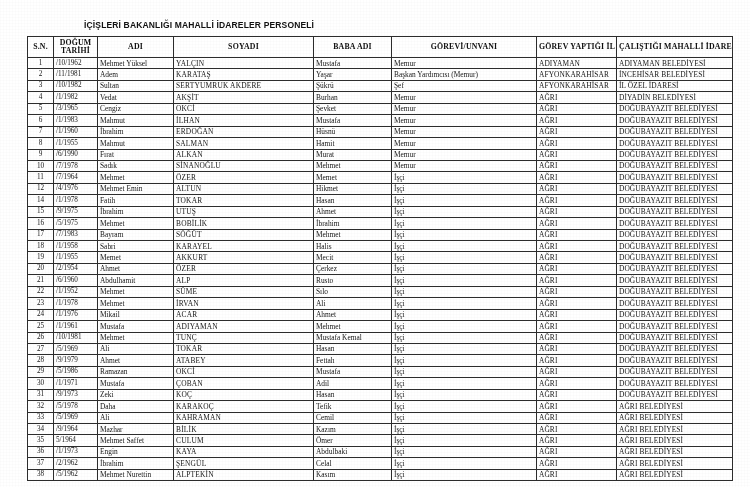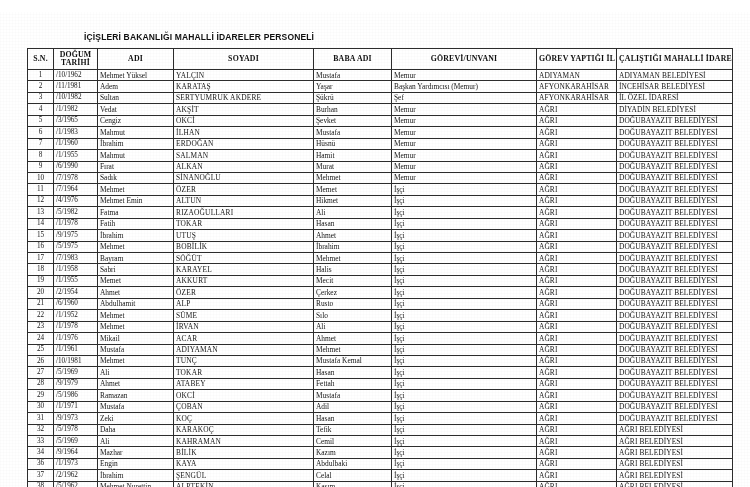--- a/index.html
+++ b/index.html
@@ -11,21 +11,21 @@
     width: 750px;
     height: 487px;
     overflow: hidden;
     font-family: "Liberation Serif", serif;
     color: #1a1a1a;
     position: relative;
     -webkit-font-smoothing: none;
   }
   #page {
     position: absolute;
-    left: 0; top: 12px;
+    left: 0; top: 0;
     width: 750px;
     height: 399px;
   }
   #doc-title {
     position: absolute;
     left: 84px;
     top: 20px;
     font-family: "Liberation Sans", sans-serif;
     font-size: 8.5px;
     font-weight: 700;
@@ -249,30 +249,20 @@
           <td class="c-sn">12</td>
           <td class="c-dob">/4/1976</td>
           <td class="c-name">Mehmet Emin</td>
           <td class="c-surname">ALTUN</td>
           <td class="c-father">Hikmet</td>
           <td class="c-title">İşçi</td>
           <td class="c-prov">AĞRI</td>
           <td class="c-admin">DOĞUBAYAZIT BELEDİYESİ</td>
         </tr>
         <tr>
-          <td class="c-sn">13</td>
-          <td class="c-dob">/5/1982</td>
-          <td class="c-name">Fatma</td>
-          <td class="c-surname">RIZAOĞULLARI</td>
-          <td class="c-father">Ali</td>
-          <td class="c-title">İşçi</td>
-          <td class="c-prov">AĞRI</td>
-          <td class="c-admin">DOĞUBAYAZIT BELEDİYESİ</td>
-        </tr>
-        <tr>
           <td class="c-sn">14</td>
           <td class="c-dob">/1/1978</td>
           <td class="c-name">Fatih</td>
           <td class="c-surname">TOKAR</td>
           <td class="c-father">Hasan</td>
           <td class="c-title">İşçi</td>
           <td class="c-prov">AĞRI</td>
           <td class="c-admin">DOĞUBAYAZIT BELEDİYESİ</td>
         </tr>
         <tr>
@@ -469,20 +459,30 @@
           <td class="c-sn">34</td>
           <td class="c-dob">/9/1964</td>
           <td class="c-name">Mazhar</td>
           <td class="c-surname">BİLİK</td>
           <td class="c-father">Kazım</td>
           <td class="c-title">İşçi</td>
           <td class="c-prov">AĞRI</td>
           <td class="c-admin">AĞRI BELEDİYESİ</td>
         </tr>
         <tr>
+          <td class="c-sn">35</td>
+          <td class="c-dob">5/1964</td>
+          <td class="c-name">Mehmet Saffet</td>
+          <td class="c-surname">CULUM</td>
+          <td class="c-father">Ömer</td>
+          <td class="c-title">İşçi</td>
+          <td class="c-prov">AĞRI</td>
+          <td class="c-admin">AĞRI BELEDİYESİ</td>
+        </tr>
+        <tr>
           <td class="c-sn">36</td>
           <td class="c-dob">/1/1973</td>
           <td class="c-name">Engin</td>
           <td class="c-surname">KAYA</td>
           <td class="c-father">Abdulbaki</td>
           <td class="c-title">İşçi</td>
           <td class="c-prov">AĞRI</td>
           <td class="c-admin">AĞRI BELEDİYESİ</td>
         </tr>
         <tr>

